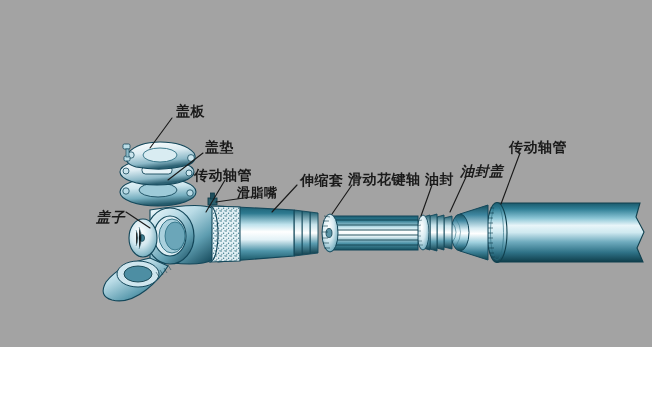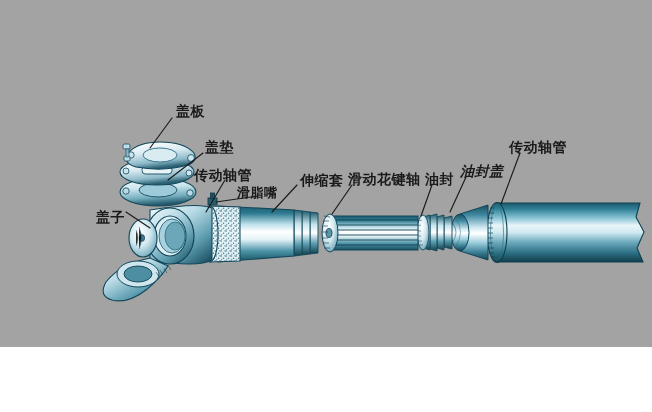--- a/index.html
+++ b/index.html
@@ -246,15 +246,15 @@
 
   <div class="label" style="left:176px;top:104px;">盖板</div>
   <div class="label" style="left:205px;top:140px;">盖垫</div>
   <div class="label" style="left:194px;top:168px;">传动轴管</div>
   <div class="label sm" style="left:237px;top:186px;">滑脂嘴</div>
   <div class="label" style="left:300px;top:173px;">伸缩套</div>
   <div class="label" style="left:348px;top:173px;font-family:Liberation Mono, monospace;">滑动花键轴</div>
   <div class="label" style="left:425px;top:173px;font-family:Liberation Serif, serif;">油封</div>
   <div class="label" style="left:460px;top:164px;font-style:italic;">油封盖</div>
   <div class="label" style="left:509px;top:140px;">传动轴管</div>
-  <div class="label" style="left:96px;top:210px;">盖子</div>
+  <div class="label" style="left:96px;top:210px;font-style:italic;">盖子</div>
 
 </div>
 
 </body></html>

